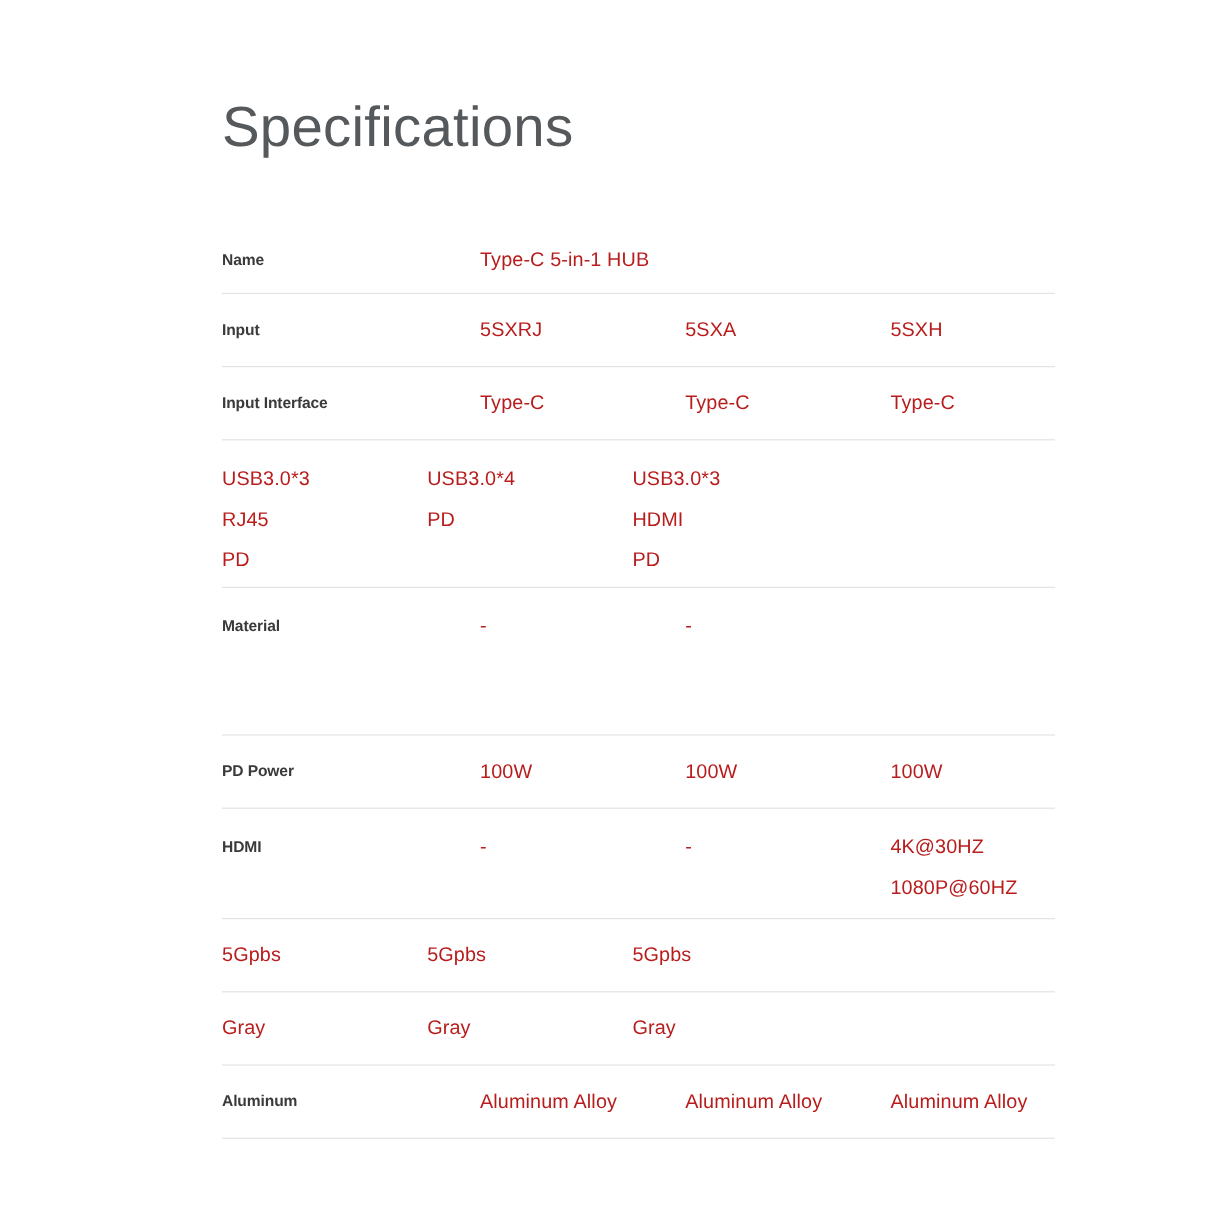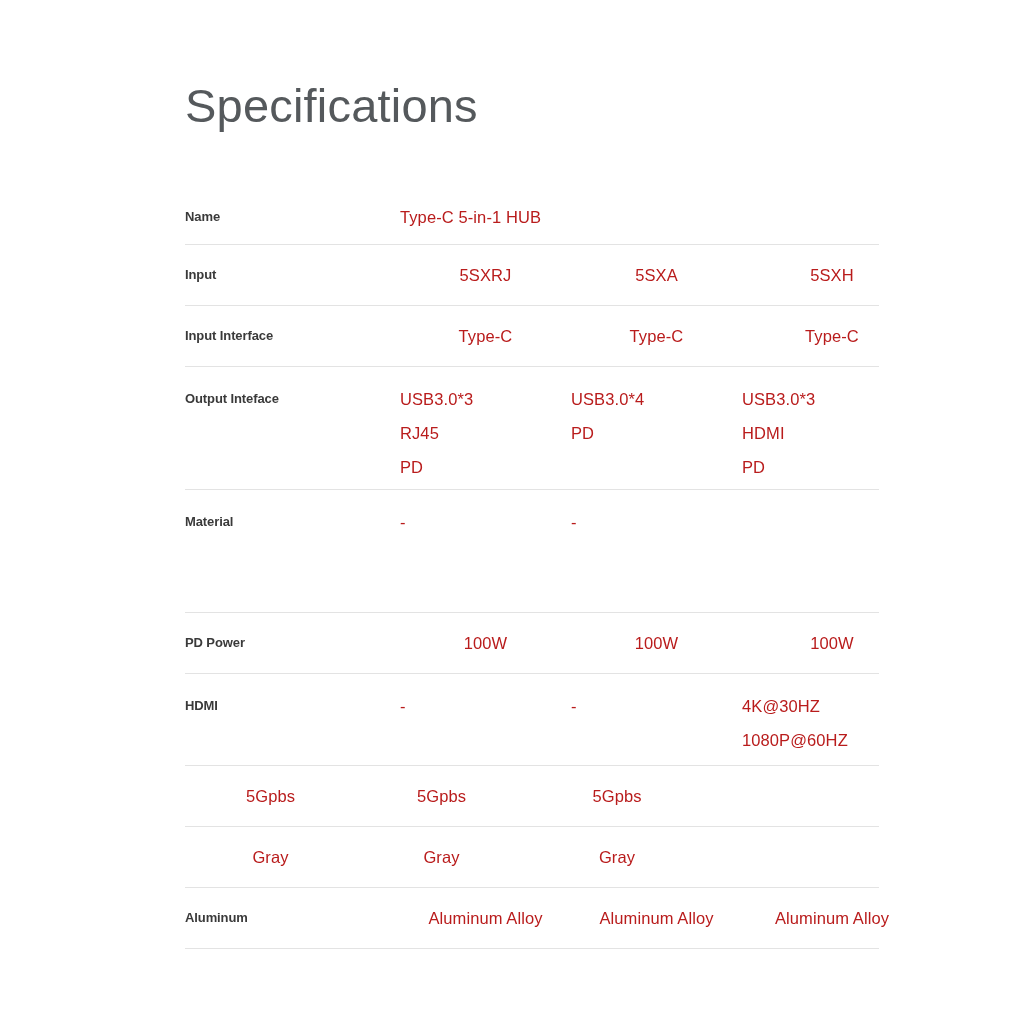--- a/index.html
+++ b/index.html
@@ -89,21 +89,21 @@
   }
   .value-cell .vline + .vline {
     margin-top: 14px;
   }
   
   .spec-row.single {
     height: 61px;
     padding-top: 20px;
   }
   .spec-row.single .row-label { line-height: 20px; }
-  .spec-row.single .value-cell { line-height: 20px; text-align: center; }
+  .spec-row.single .value-cell { line-height: 20px; }
 
   .spec-row.triple {
     height: 123px;
     padding-top: 22px;
   }
   .spec-row.triple .row-label { line-height: 20px; }
   .spec-row.triple .value-cell { line-height: 20px; }
 
   .spec-row.double {
     height: 92px;
@@ -160,21 +160,20 @@
             </div>
             <div class="value-cell">
               <span class="vline">Type-C</span>
             </div>
             <div class="value-cell last">
               <span class="vline">Type-C</span>
             </div>
           </div>
         </div>
         <div class="spec-row triple">
-          <div class="row-label">Output Inteface</div>
           <div class="row-values">
             <div class="value-cell">
               <span class="vline">USB3.0*3</span>
               <span class="vline">RJ45</span>
               <span class="vline">PD</span>
             </div>
             <div class="value-cell">
               <span class="vline">USB3.0*4</span>
               <span class="vline">PD</span>
             </div>

